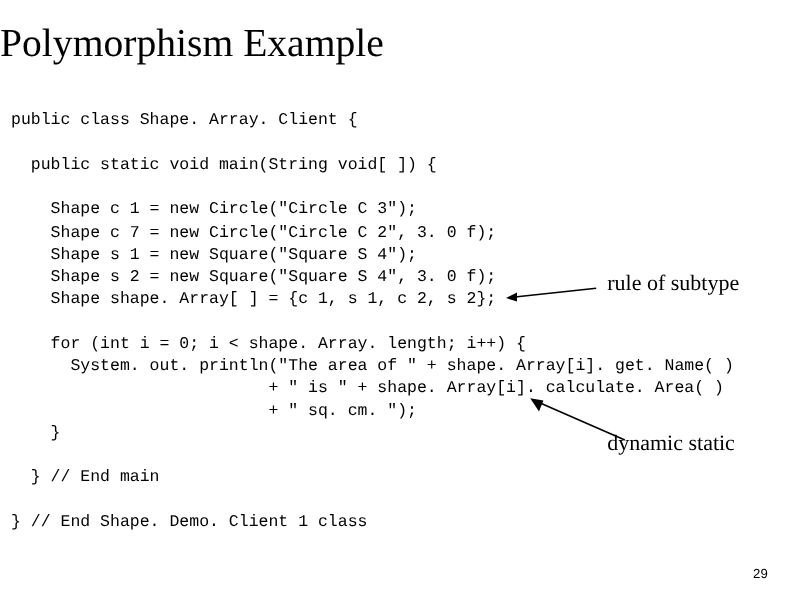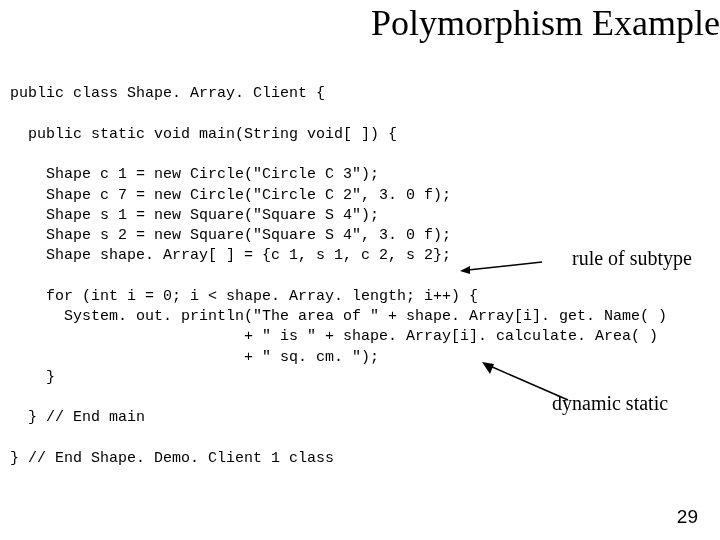--- a/index.html
+++ b/index.html
@@ -6,22 +6,22 @@
     body {
       width: 720px;
       height: 540px;
       background: #fff;
       font-family: "Times New Roman", Times, serif;
       position: relative;
       overflow: hidden;
     }
     .slide-title {
       font-size: 36px;
-      text-align: right;
-      padding-top: 2px;
+      text-align: left;
+      padding-top: 18px;
       padding-bottom: 20px;
       font-weight: normal;
       color: #000;
     }
     .code-block {
       font-family: "Courier New", Courier, monospace;
       font-size: 15px;
       line-height: 1.35;
       white-space: pre;
       color: #000;
@@ -33,21 +33,21 @@
       font-size: 20px;
       color: #000;
     }
     .arrow {
       position: absolute;
     }
     .page-num {
       position: absolute;
       right: 22px;
       bottom: 12px;
-      font-size: 19px;
+      font-size: 12px;
       font-family: Arial, Helvetica, sans-serif;
       color: #000;
     }
   </style>
 </head>
 <body>
 
 <h1 class="slide-title">Polymorphism Example</h1>
 
 <div class="code-block">
@@ -69,21 +69,21 @@
 
 <span>  } // End main</span>
 
 <span>} // End Shape. Demo. Client 1 class</span>
 </div>
 
 <svg class="arrow" style="left:460px; top:256px;" width="90" height="24">
   <line x1="8" y1="14" x2="82" y2="6" stroke="#000" stroke-width="1.5"></line>
   <polygon points="0,15 10,10 10,18" fill="#000"></polygon>
 </svg>
-<div class="annotation" style="left:552px; top:247px;margin-left:20px;">rule of subtype</div>
+<div class="annotation" style="left:552px; top:247px;">rule of subtype</div>
 
 <svg class="arrow" style="left:480px; top:360px;" width="100" height="50">
   <line x1="10" y1="6" x2="88" y2="40" stroke="#000" stroke-width="1.5"></line>
   <polygon points="2,2 14,4 10,14" fill="#000"></polygon>
 </svg>
 <div class="annotation" style="left:552px; top:392px;">dynamic static</div>
 
 <div class="page-num">29</div>
 
 </body></html>

